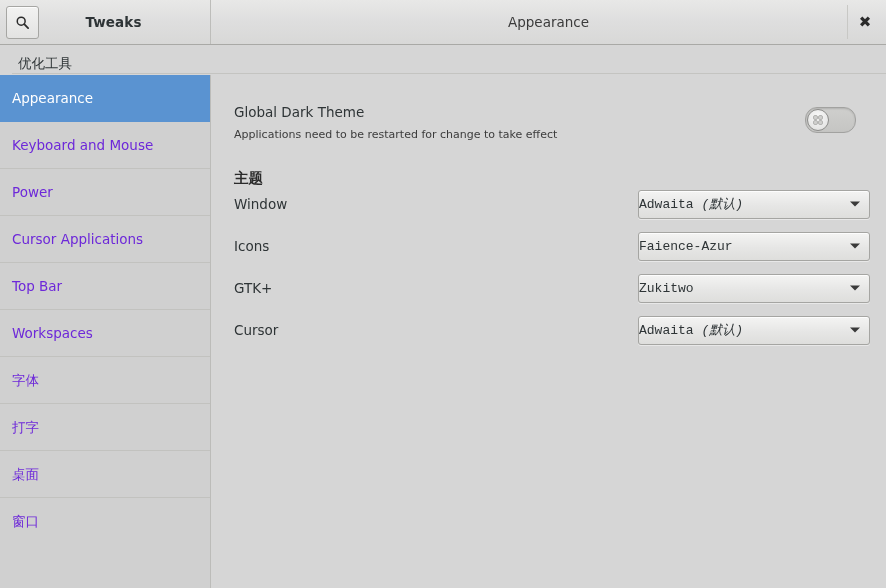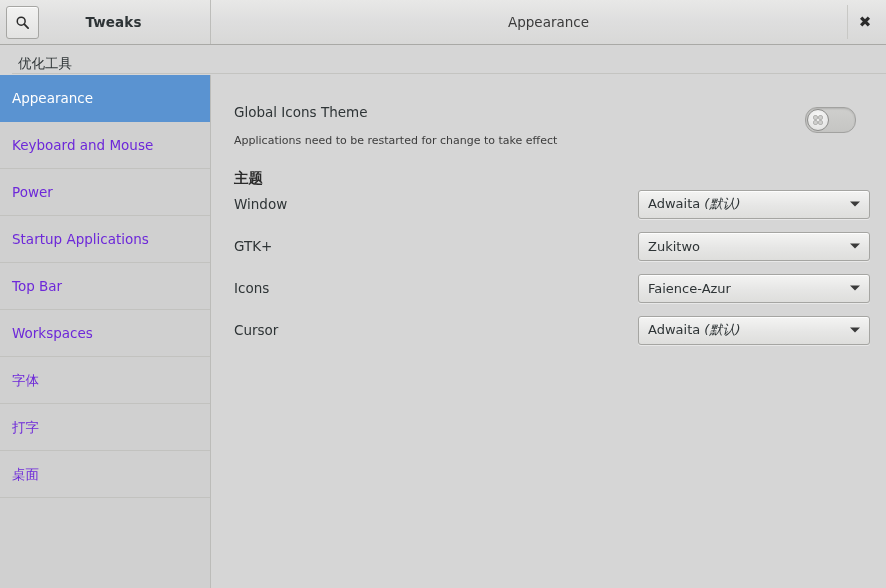--- a/index.html
+++ b/index.html
@@ -181,21 +181,21 @@
   }
   .dark-title {
     font-size: 13.5px;
     color: #2e3436;
     line-height: 17px;
   }
   .dark-sub {
     font-size: 11px;
     color: #3c3c3c;
     line-height: 14px;
-    margin-top: 13px;
+    margin-top: 7px;
   }
 
   
   .switch {
     position: absolute;
     right: 12px;
     top: 3px;
     width: 49px;
     height: 24px;
     border: 1px solid #a2a2a0;
@@ -273,25 +273,25 @@
     border: 1px solid #a5a5a2;
     border-radius: 3px;
     background: linear-gradient(to bottom, #f4f4f3 0%, #e6e6e5 55%, #dedeDC 100%);
     box-shadow: inset 0 1px 0 rgba(255,255,255,0.8), 0 1px 0 rgba(255,255,255,0.45);
     box-sizing: border-box;
     display: flex;
     align-items: center;
     cursor: pointer;
   }
   .combo-text {
-    padding-left: 9px;
     font-size: 13px;
     color: #2e3436;
     white-space: nowrap;
     overflow: hidden;
+    font-family: Liberation Mono, monospace;
   }
   .combo-text .def { font-style: italic; }
   .combo-arrow {
     position: absolute;
     right: 9px;
     top: 50%;
     transform: translateY(-50%);
     width: 0;
     height: 0;
     border-left: 5px solid transparent;
@@ -330,44 +330,47 @@
     <div class="side-item selected">
       <span>Appearance</span>
     </div>
     <div class="side-item">
       <span>Keyboard and Mouse</span>
     </div>
     <div class="side-item">
       <span>Power</span>
     </div>
     <div class="side-item">
-      <span>Startup Applications</span>
+      <span>Cursor Applications</span>
     </div>
     <div class="side-item">
       <span>Top Bar</span>
     </div>
     <div class="side-item">
       <span>Workspaces</span>
     </div>
     <div class="side-item">
       <span>字体</span>
     </div>
     <div class="side-item">
       <span>打字</span>
     </div>
     <div class="side-item">
       <span>桌面</span>
+    </div>
+    <div class="side-item last">
+      <span>窗口</span>
     </div>
     <div class="sidebar-scroll"></div>
   </div>
 
   <div class="content">
 
     <div class="dark-row">
-      <div class="dark-title">Global Icons Theme</div>
+      <div class="dark-title">Global Dark Theme</div>
       <div class="dark-sub">Applications need to be restarted for change to take effect</div>
       <div class="switch">
         <div class="switch-knob">
           <div class="knob-grip">
             <i></i>
               <i></i>
               <i></i>
               <i></i>
           </div>
         </div>
@@ -380,31 +383,31 @@
 
       <div class="srow">
         <span class="srow-label">Window</span>
         <div class="combo">
           <span class="combo-text"><span>Adwaita</span><span class="def"> (默认)</span></span>
           <span class="combo-arrow"></span>
         </div>
       </div>
 
       <div class="srow">
+        <span class="srow-label">Icons</span>
+        <div class="combo">
+          <span class="combo-text"><span>Faience-Azur</span><span class="def"></span></span>
+          <span class="combo-arrow"></span>
+        </div>
+      </div>
+
+      <div class="srow">
         <span class="srow-label">GTK+</span>
         <div class="combo">
           <span class="combo-text"><span>Zukitwo</span><span class="def"></span></span>
-          <span class="combo-arrow"></span>
-        </div>
-      </div>
-
-      <div class="srow">
-        <span class="srow-label">Icons</span>
-        <div class="combo">
-          <span class="combo-text"><span>Faience-Azur</span><span class="def"></span></span>
           <span class="combo-arrow"></span>
         </div>
       </div>
 
       <div class="srow">
         <span class="srow-label">Cursor</span>
         <div class="combo">
           <span class="combo-text"><span>Adwaita</span><span class="def"> (默认)</span></span>
           <span class="combo-arrow"></span>
         </div>

